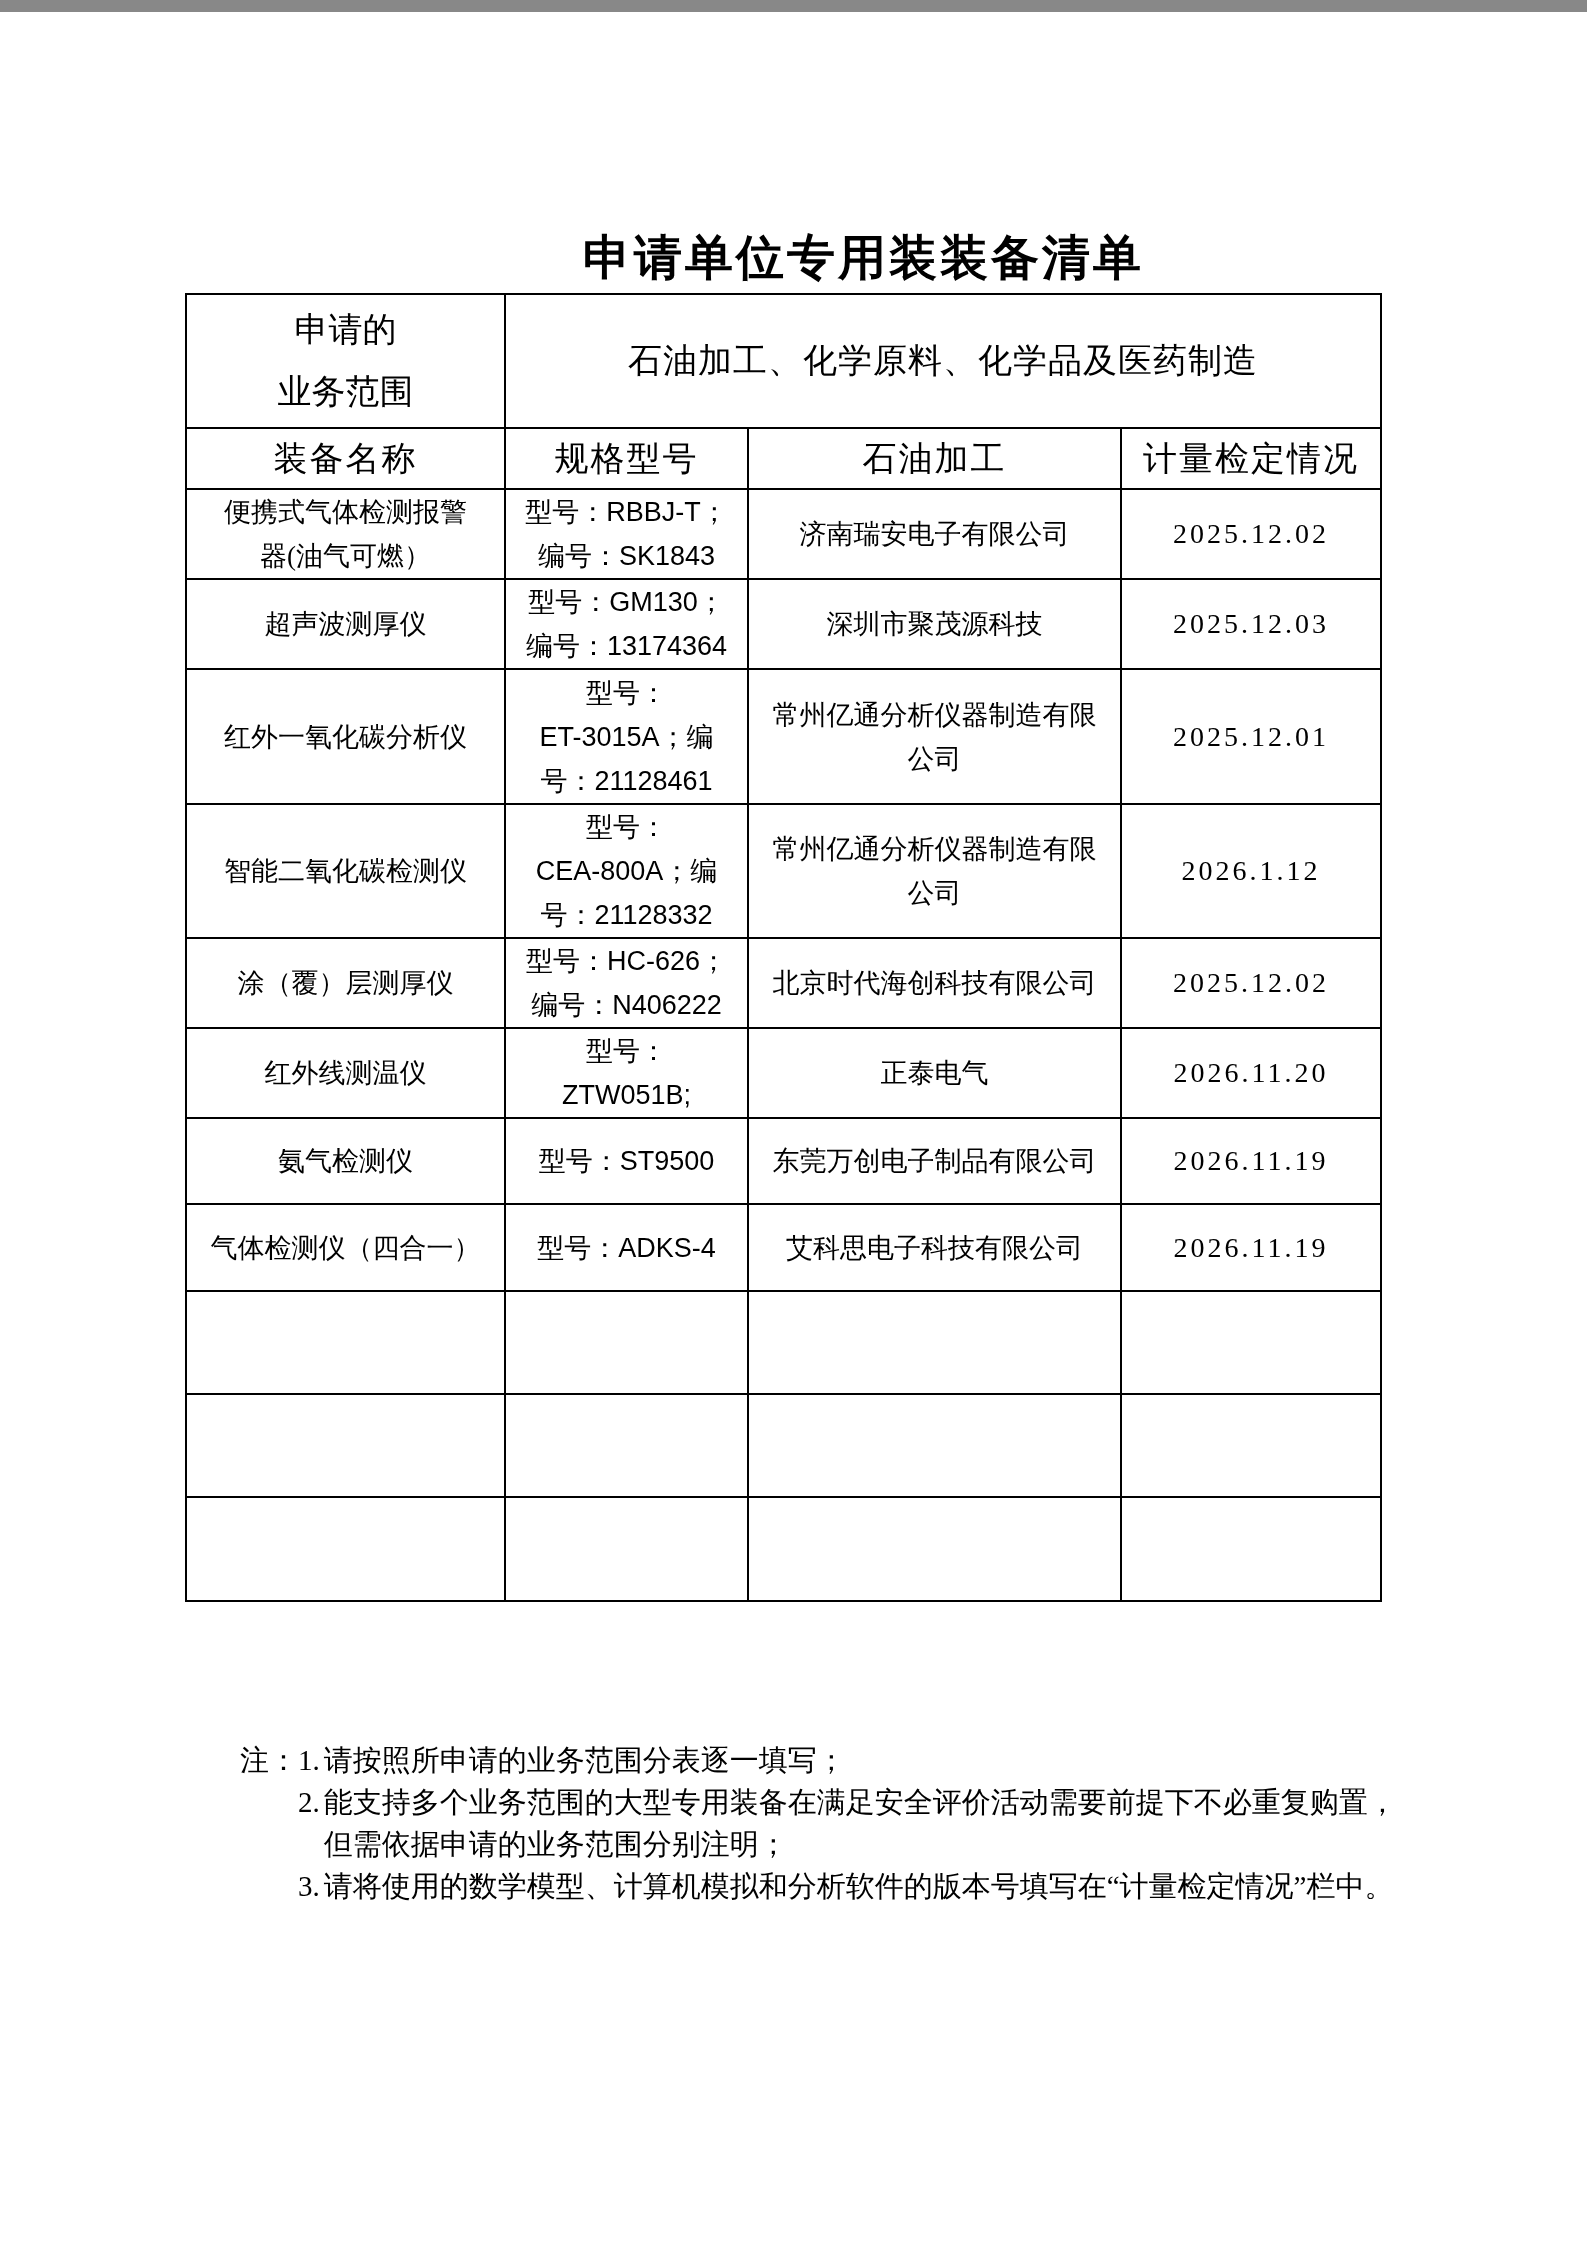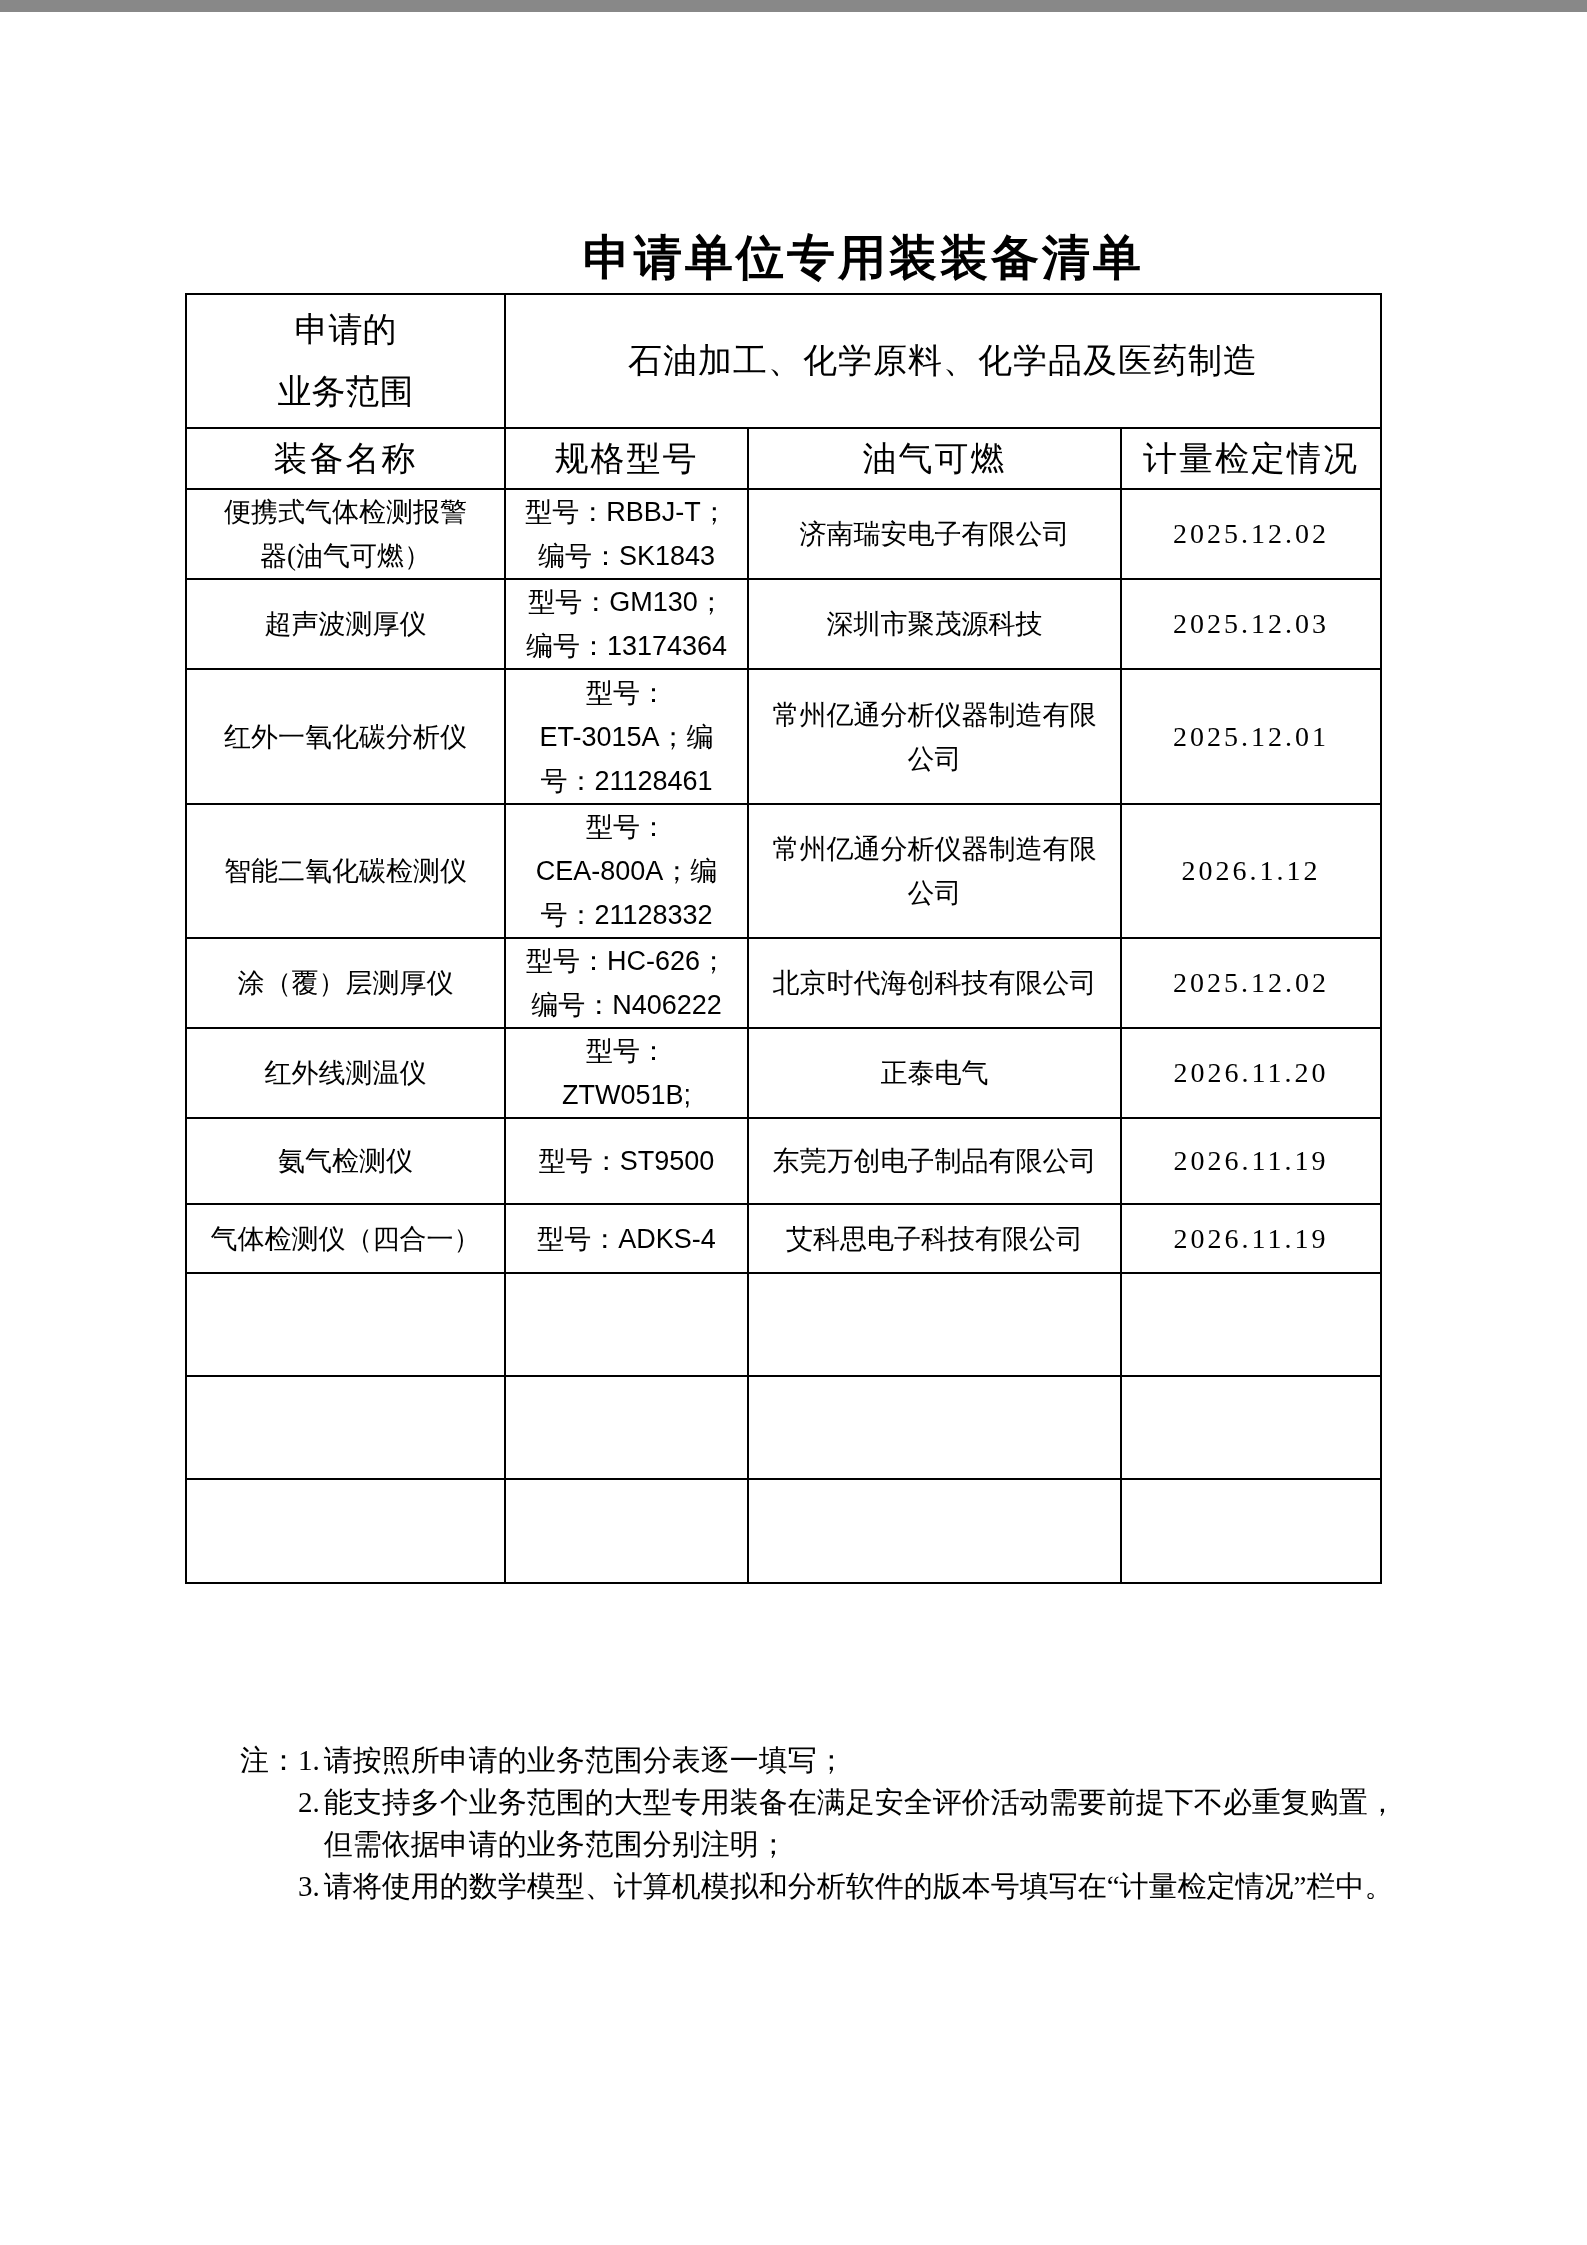--- a/index.html
+++ b/index.html
@@ -92,21 +92,21 @@
       <tr class="scope-row">
         <td class="scope-label">
           <div class="scope-label-line">申请的</div>
           <div class="scope-label-line">业务范围</div>
         </td>
         <td class="scope-value" colspan="3">石油加工、化学原料、化学品及医药制造</td>
       </tr>
       <tr class="head-row">
         <th>装备名称</th>
         <th>规格型号</th>
-        <th>油气可燃</th>
+        <th>石油加工</th>
         <th>计量检定情况</th>
       </tr>
     </tbody>
     <tbody>
         <tr style="height: 86px;">
           <td class="cell-name">
             <div class="cell-line">便携式气体检测报警</div>
             <div class="cell-line">器(油气可燃）</div>
           </td>
           <td class="cell-spec">
@@ -206,21 +206,21 @@
           <td class="cell-spec">
             <div class="cell-line">型号：ST9500</div>
           </td>
           <td class="cell-mfr">
             <div class="cell-line">东莞万创电子制品有限公司</div>
           </td>
           <td class="cell-status">
             <div class="cell-line">2026.11.19</div>
           </td>
         </tr>
-        <tr style="height: 69px;">
+        <tr style="height: 87px;">
           <td class="cell-name">
             <div class="cell-line">气体检测仪（四合一）</div>
           </td>
           <td class="cell-spec">
             <div class="cell-line">型号：ADKS-4</div>
           </td>
           <td class="cell-mfr">
             <div class="cell-line">艾科思电子科技有限公司</div>
           </td>
           <td class="cell-status">

